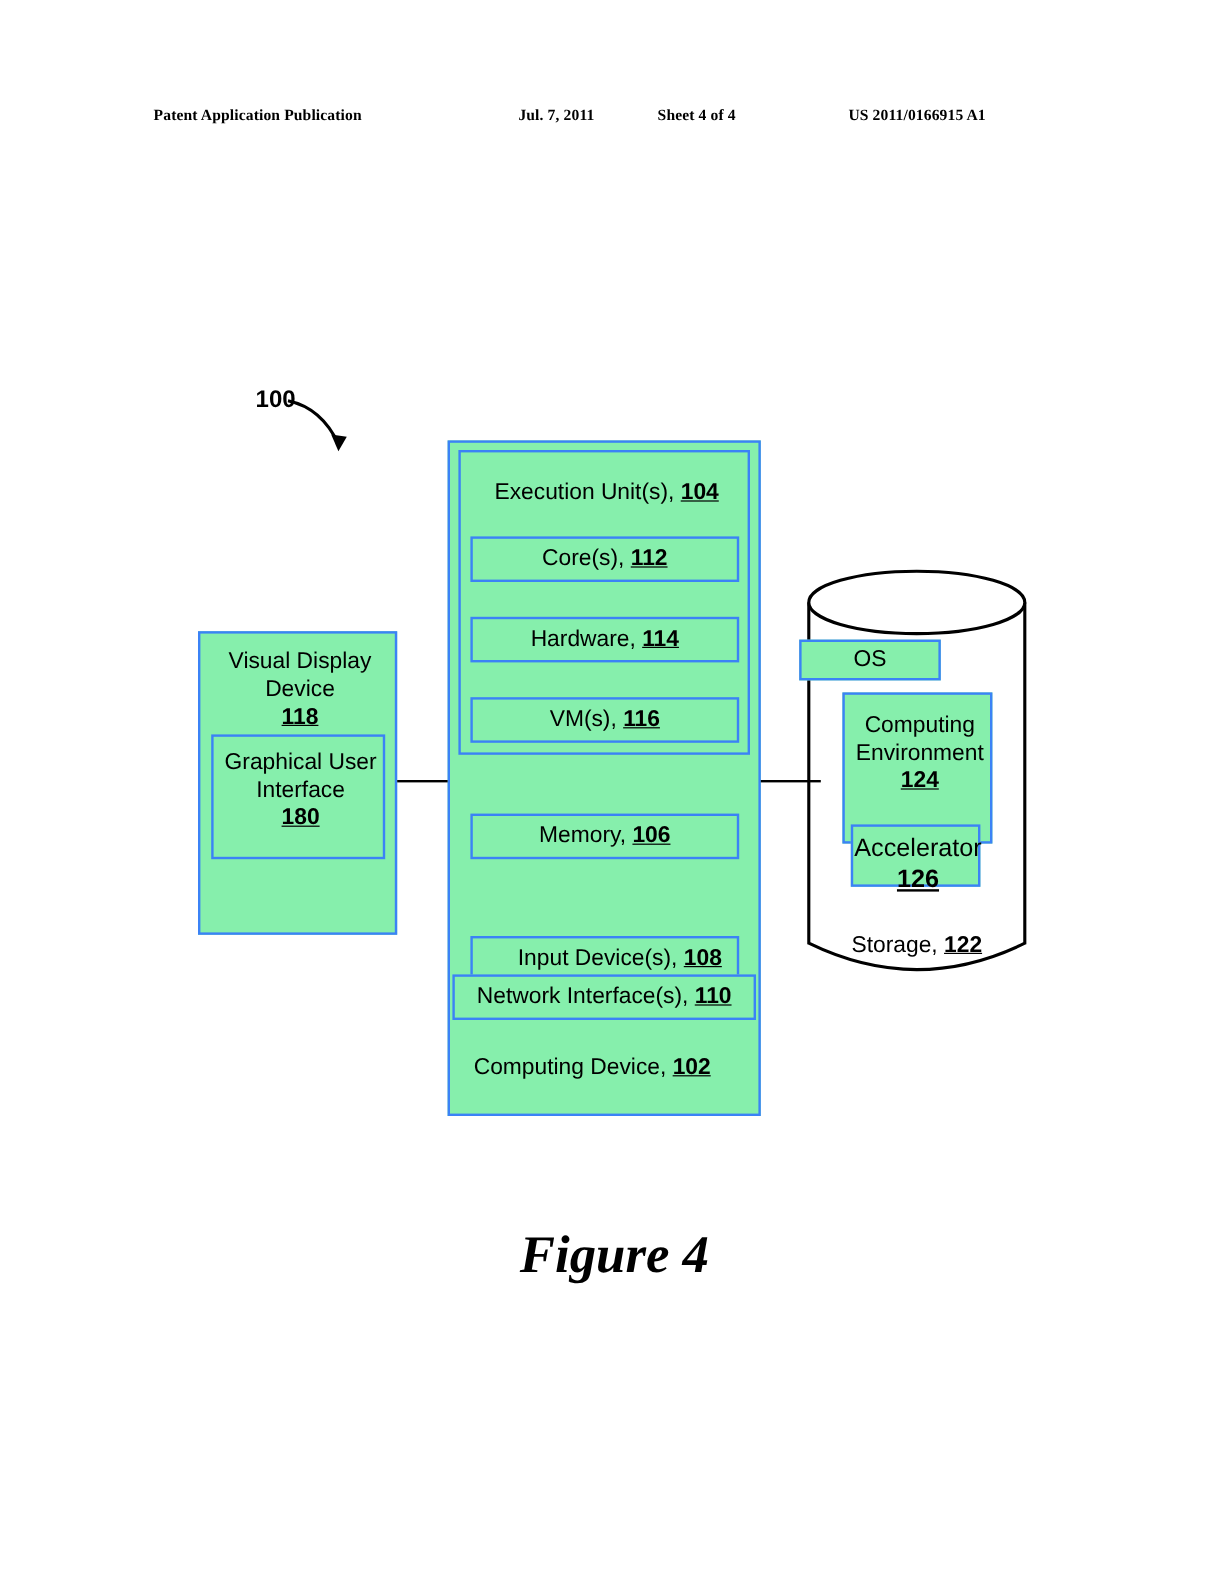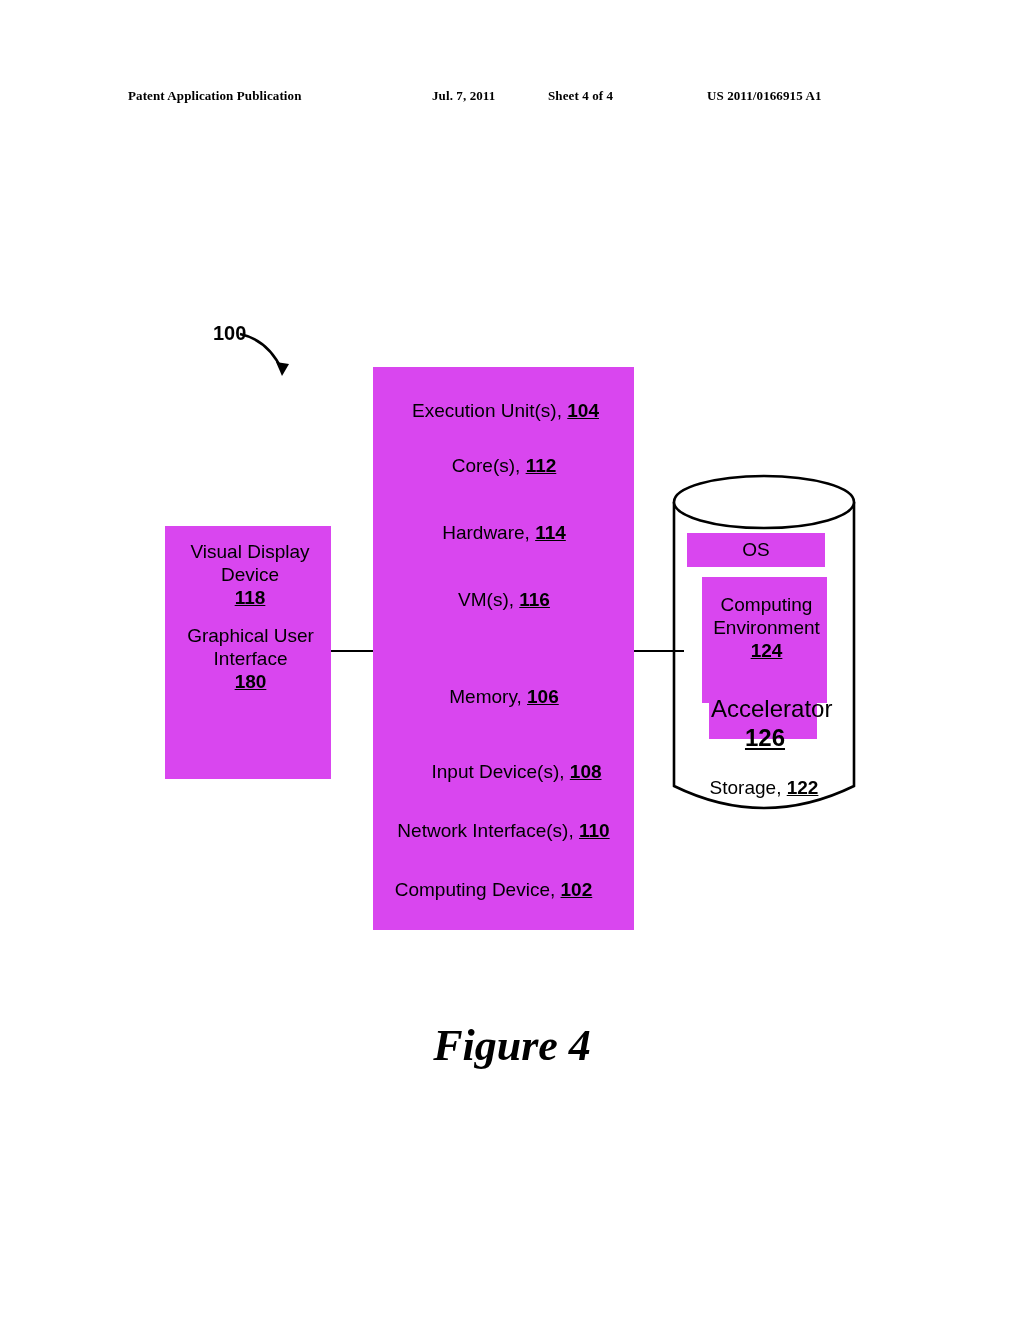--- a/index.html
+++ b/index.html
@@ -49,22 +49,22 @@
     left: 238px;
     top: 330px;
     width: 60px;
     height: 54px;
   }
 
   
   .dbox {
     position: absolute;
     box-sizing: border-box;
-    border: 2px solid #d946ef;
-    background: #d946ef;
+    border: 2px solid #3b82f6;
+    background: #86efac;
     display: flex;
     align-items: center;
     justify-content: center;
     text-align: center;
     font-size: 19px;
     line-height: 1.22;
   }
   .dbox-label {
     position: absolute;
     text-align: center;
@@ -101,54 +101,54 @@
     left: 382px; top: 375px; width: 243px; height: 254px;
     display: block;
   }
   #execution-unit-title {
     left: 0; top: 22px; width: 243px;
   }
   #core-box      { left: 392px; top: 447px; width: 224px; height: 38px; }
   #hardware-box  { left: 392px; top: 514px; width: 224px; height: 38px; }
   #vm-box        { left: 392px; top: 581px; width: 224px; height: 38px; }
   #memory-box    { left: 392px; top: 678px; width: 224px; height: 38px; }
-  #input-box     { left: 392px; top: 753px; width: 224px; height: 38px; padding-left: 25px; }
+  #input-box     { left: 392px; top: 780px; width: 224px; height: 38px; padding-left: 25px; }
   #netif-box     { left: 377px; top: 812px; width: 253px; height: 38px; align-items: center; }
   #computing-device-title {
     left: 373px; top: 878px; width: 241px;
   }
 
   
   #storage-cylinder {
     position: absolute;
     left: 672px;
     top: 474px;
     width: 184px;
     height: 356px;
   }
   #storage-cylinder svg { display: block; }
   #os-box {
-    left: 687px; top: 533px; width: 138px; height: 34px;
+    left: 666px; top: 533px; width: 118px; height: 34px;
   }
   #computing-environment {
     left: 702px; top: 577px; width: 125px; height: 126px;
     display: block;
   }
   #computing-environment-title {
     left: 0; top: 14px; width: 125px;
     white-space: normal;
   }
   #accelerator-box {
     left: 709px; top: 687px; width: 108px; height: 52px;
     display: block;
   }
   #accelerator-title {
     left: 0; top: 5px; width: 108px;
     white-space: normal;
-    font-size: 24px;
+    font-size: 21px;
   }
   #storage-title {
     left: 672px; top: 776px; width: 184px;
   }
 
   
   .connector {
     position: absolute;
     height: 2px;
     background: #000;

